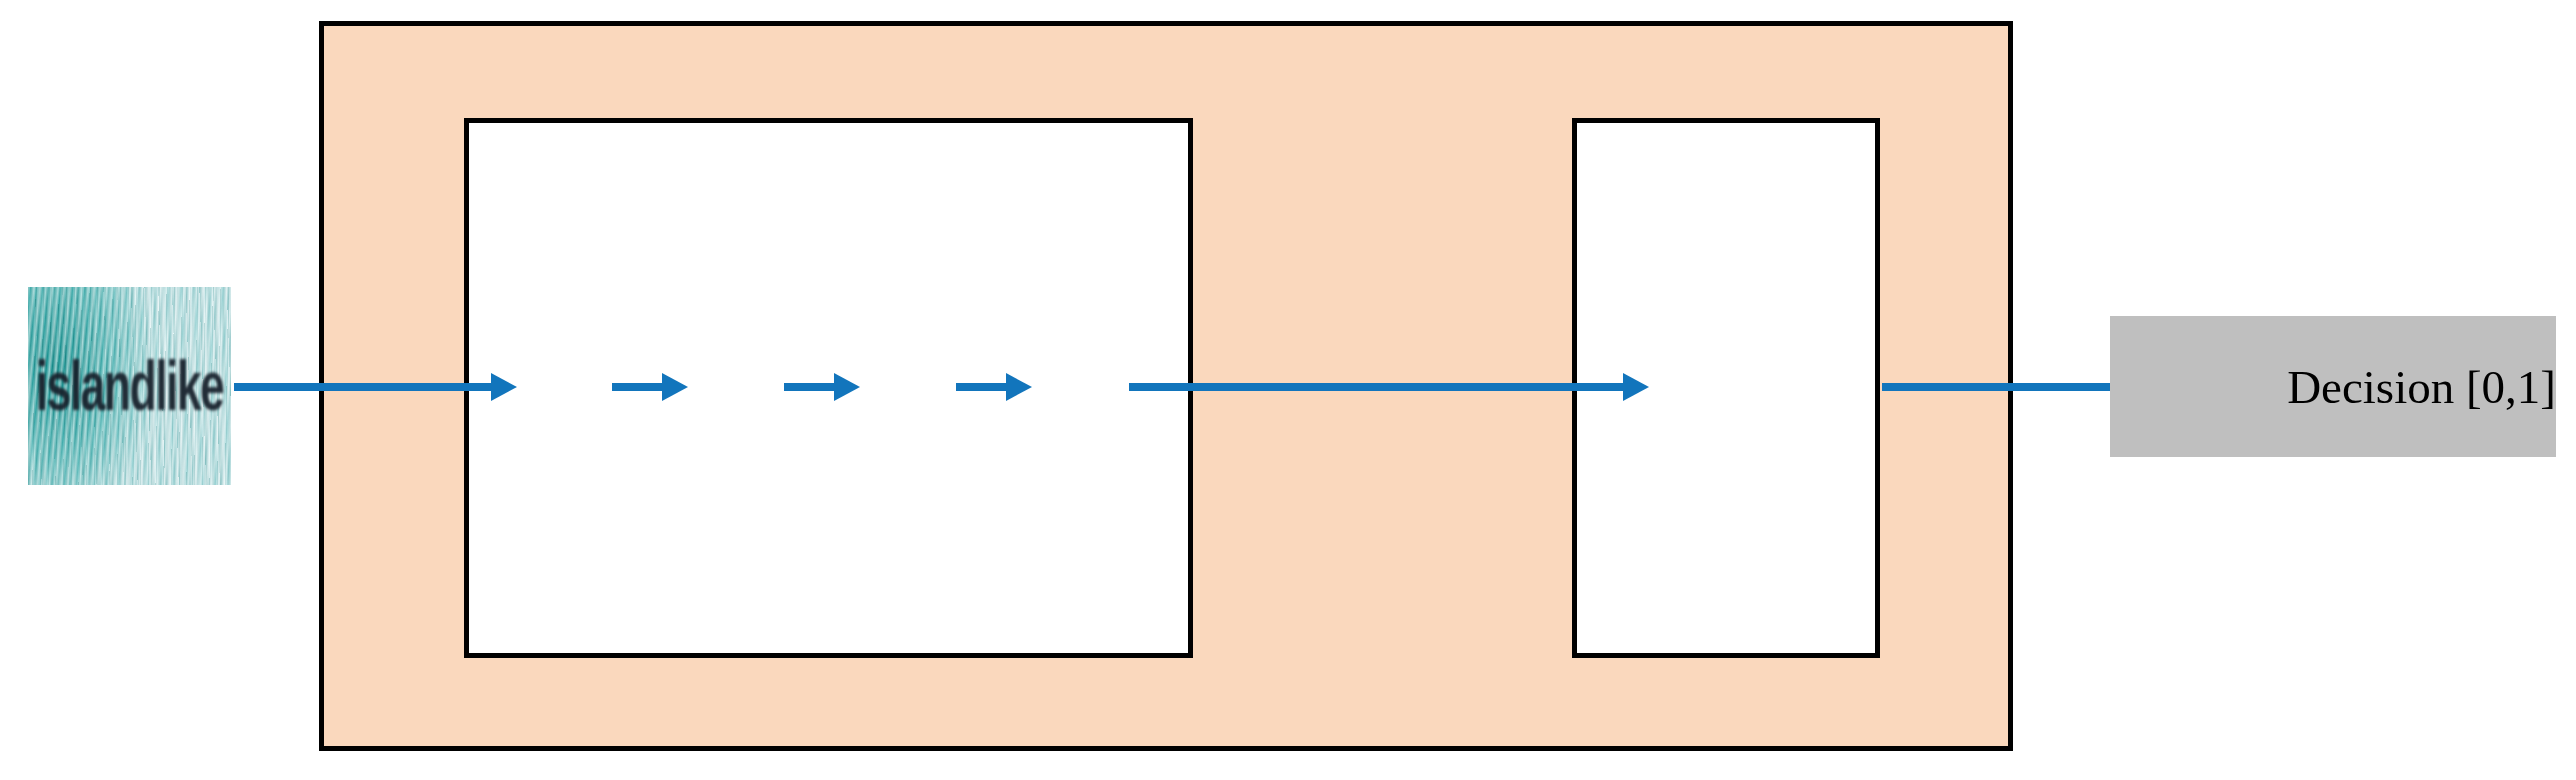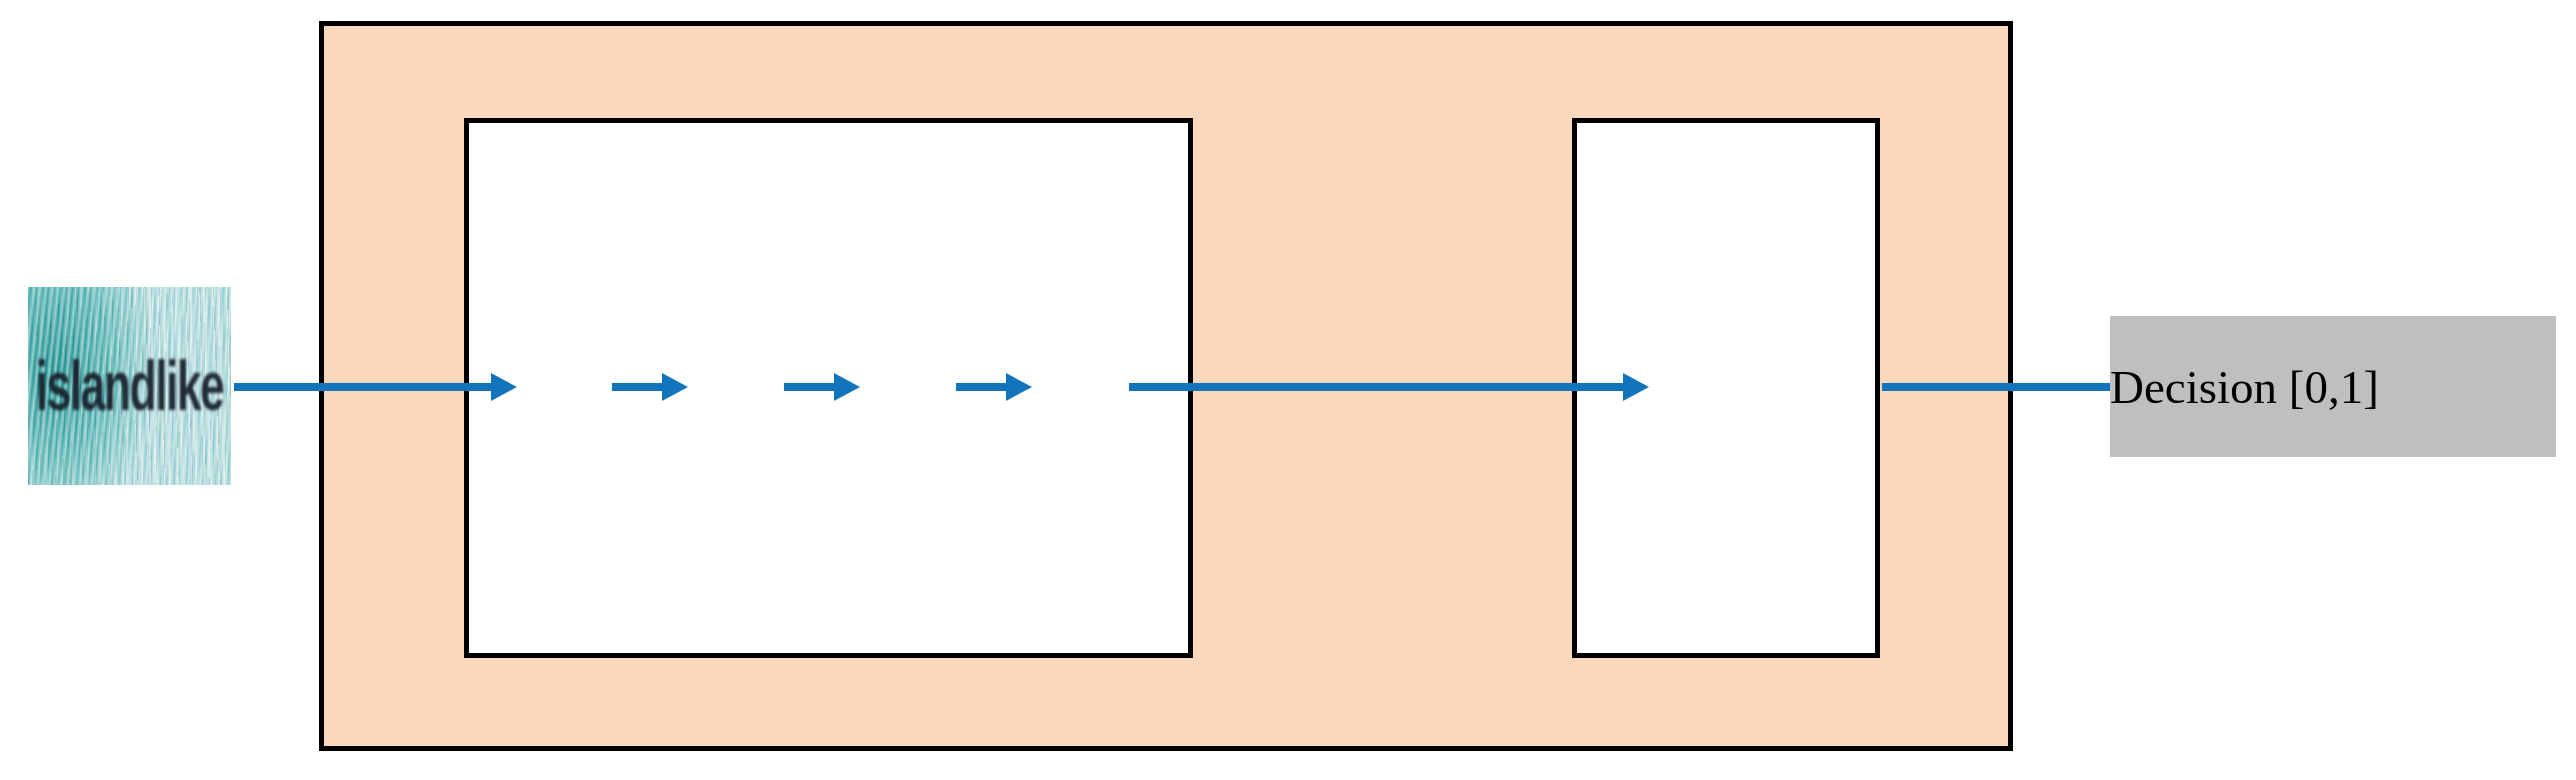--- a/index.html
+++ b/index.html
@@ -155,21 +155,21 @@
   
   #decision-box {
     position: absolute;
     left: 2110px;
     top: 316px;
     width: 446px;
     height: 141px;
     background: #bfbfbf;
     display: flex;
     align-items: center;
-    justify-content: flex-start;
+    justify-content: flex-end;
   }
   #decision-label {
     font-size: 47px;
     color: #000000;
     white-space: nowrap;
   }
 </style>
 </head>
 <body>
 

